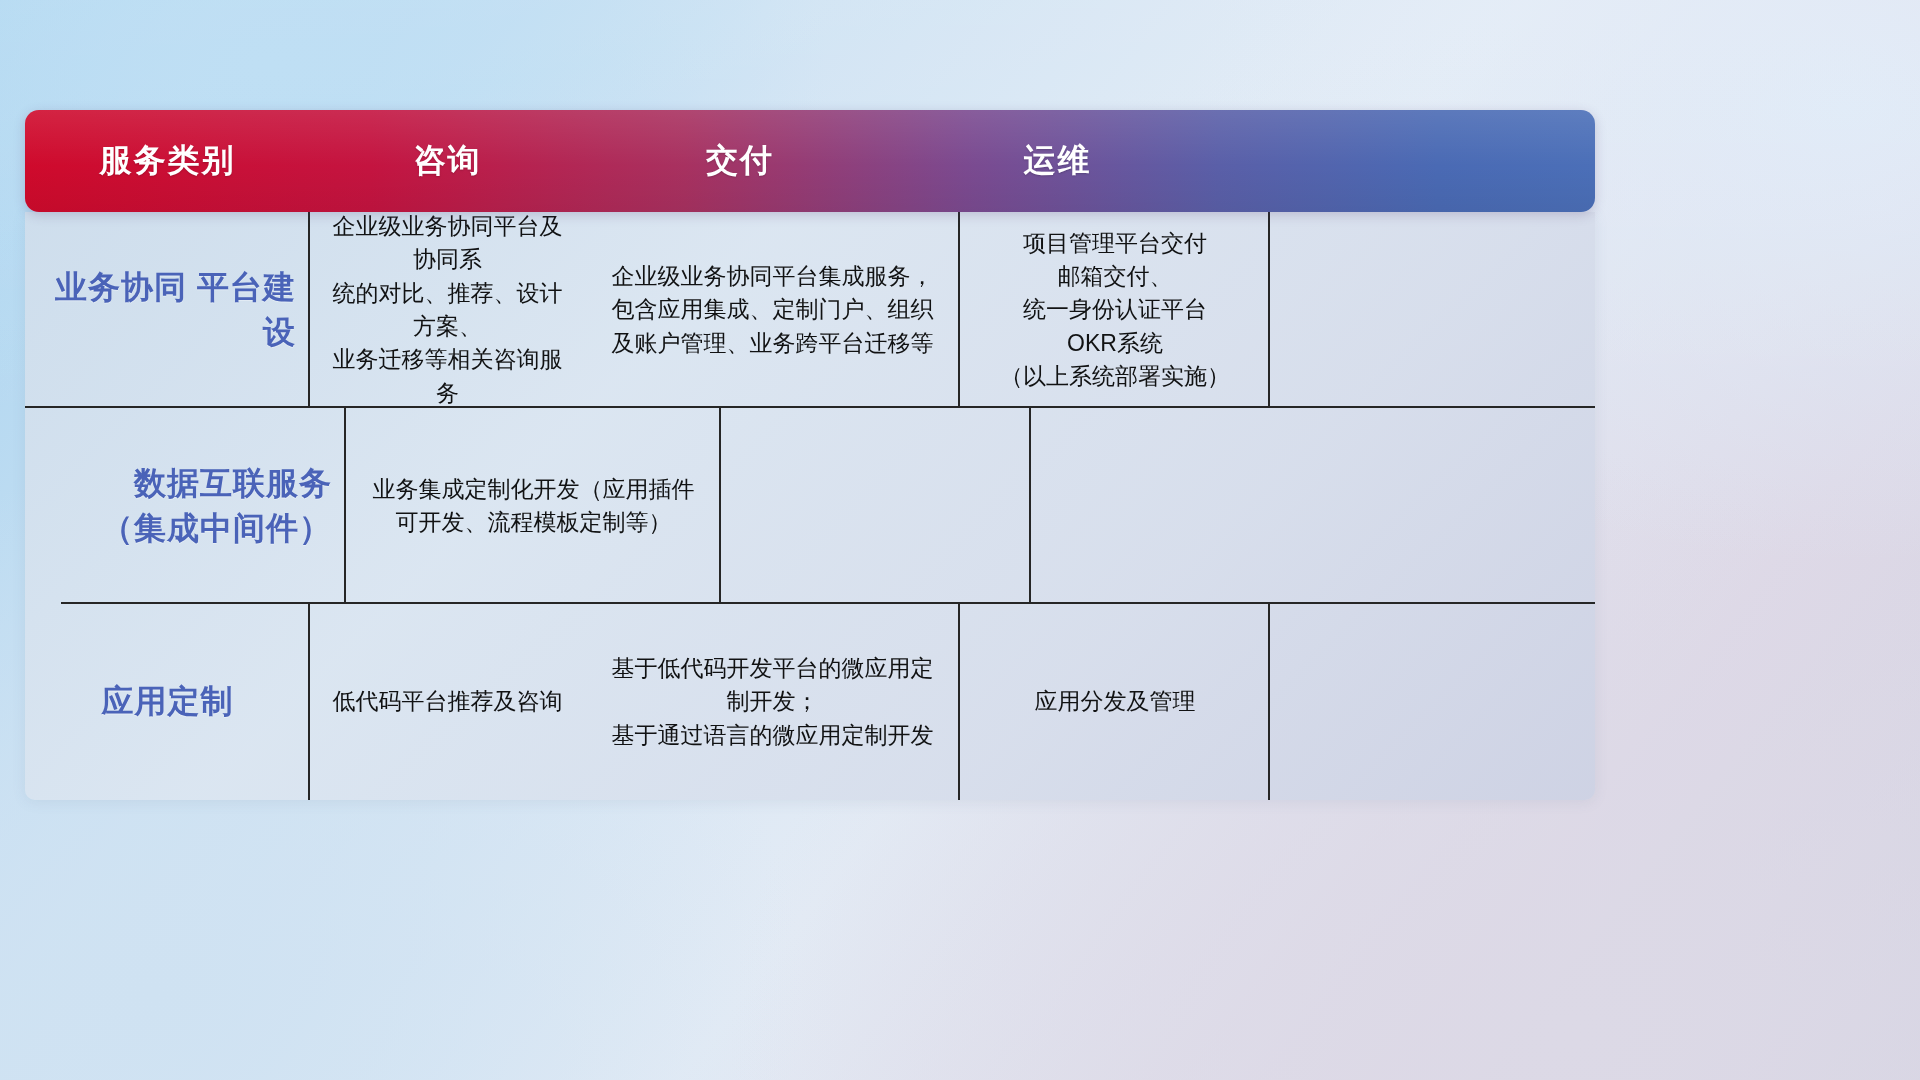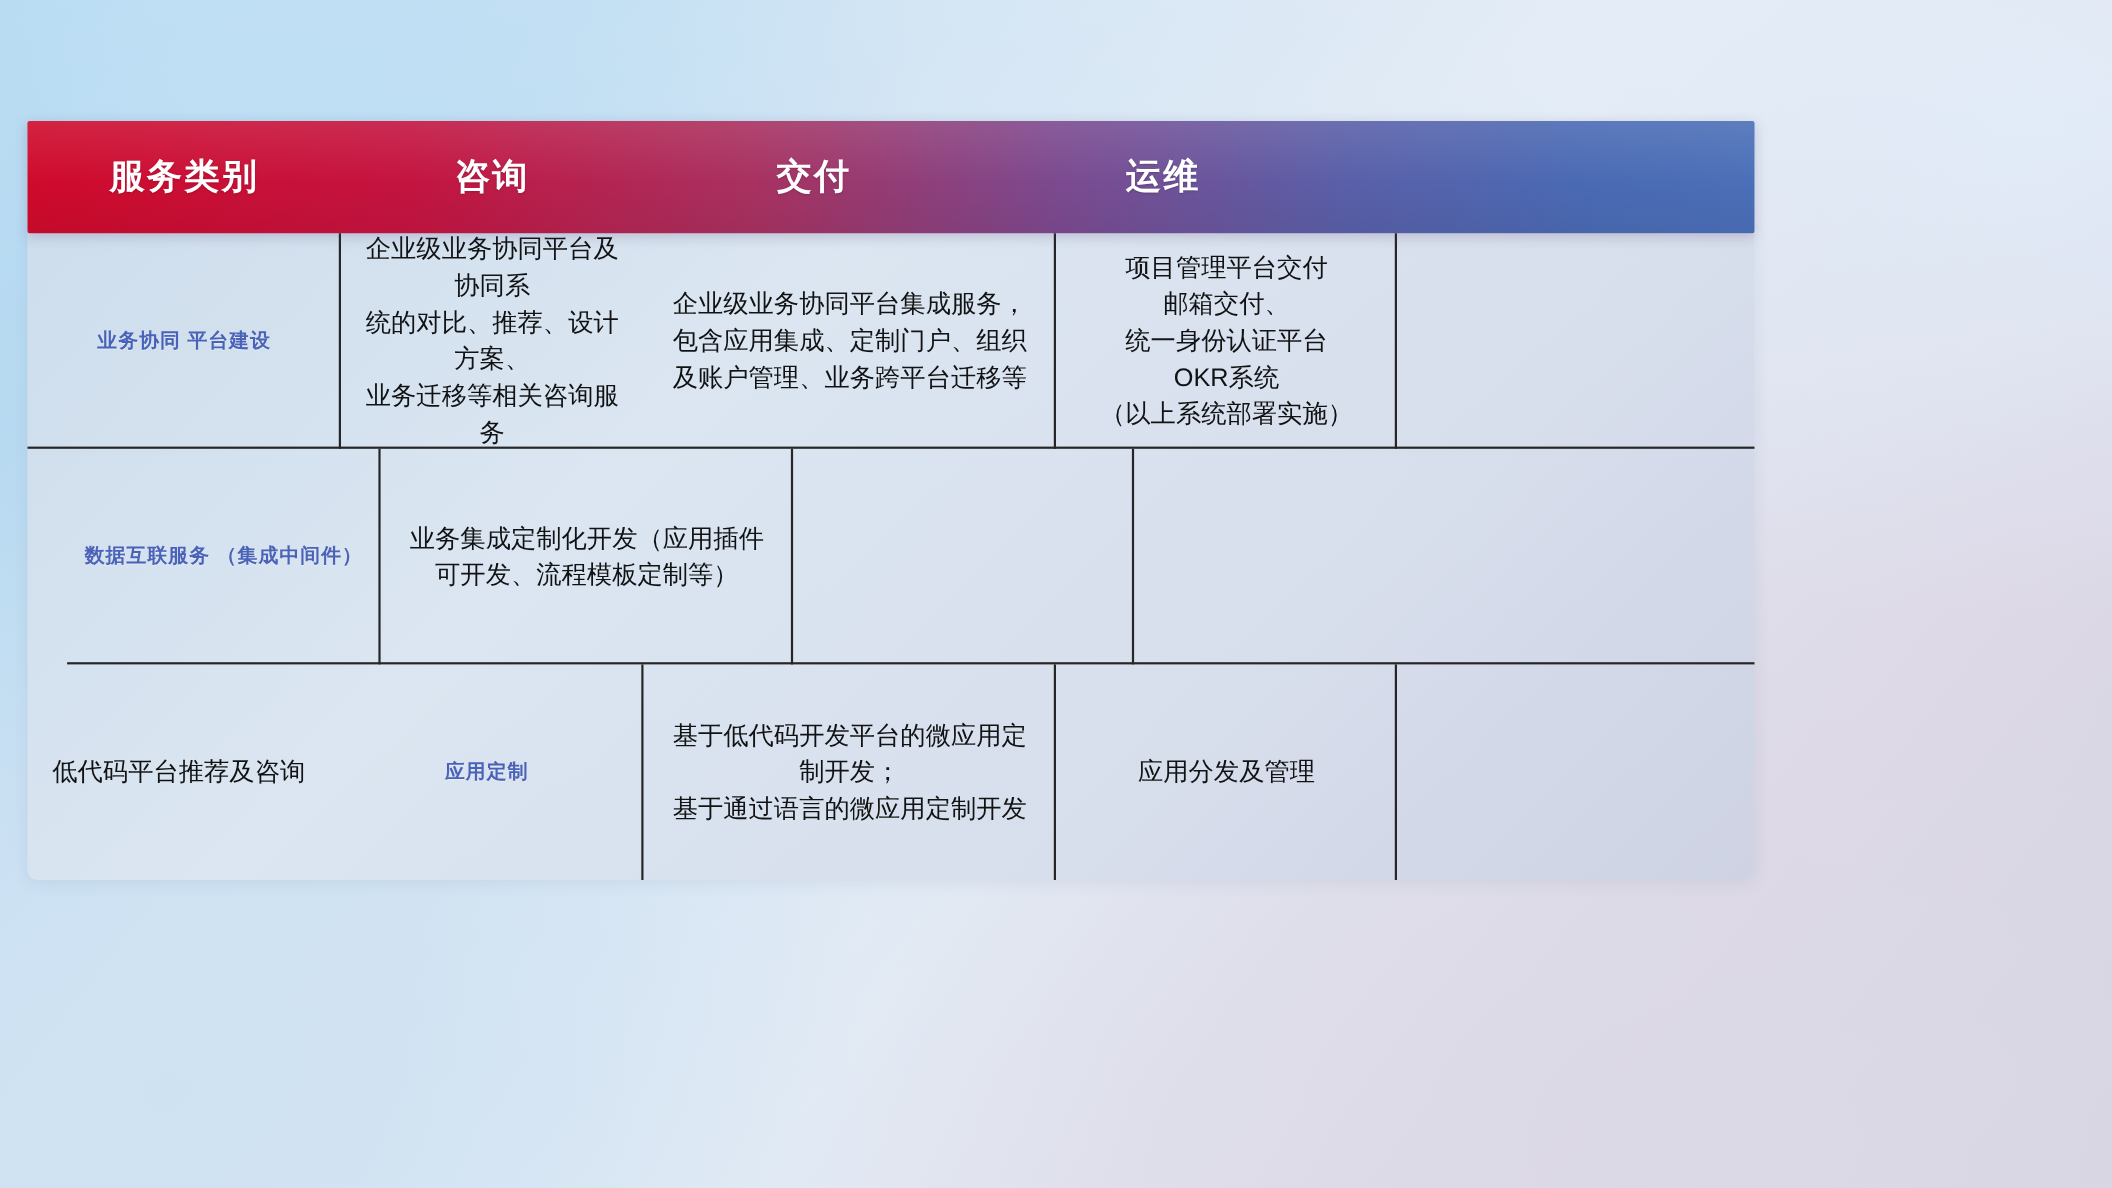--- a/index.html
+++ b/index.html
@@ -31,21 +31,21 @@
   #card-body{
     position:absolute;left:0;top:102px;width:1570px;height:588px;
     background:linear-gradient(135deg,rgba(208,222,236,.92) 0%,rgba(220,230,241,.90) 35%,rgba(214,221,235,.90) 70%,rgba(205,210,228,.92) 100%);
     border-radius:0 0 10px 10px;
     box-shadow:0 2px 14px rgba(90,110,140,.10);
   }
 
   
   #thead{
     position:absolute;left:0;top:0;width:1570px;height:102px;
-    border-radius:2px;
+    border-radius:14px;
     background:linear-gradient(90deg,
         #cf0a2c 0%,
         #c41440 22%,
         #a83160 42%,
         #7b4a90 60%,
         #5a5fa8 76%,
         #4a6ab4 90%,
         #4b6fb8 100%);
     display:flex;align-items:center;
     box-shadow:0 3px 12px rgba(80,60,110,.22);
@@ -81,21 +81,21 @@
   .cell{
     display:flex;align-items:center;justify-content:center;
     position:relative;box-sizing:border-box;
     padding:6px 14px;
   }
   .cell.vline:after{
     content:"";position:absolute;right:0;top:0;bottom:0;width:2px;background:#262626;
   }
   
   .rowlabel{
-    color:#4a63b8;font-weight:bold;font-size:18px;line-height:1.42;
+    color:#4a63b8;font-weight:bold;font-size:32px;line-height:1.42;
     text-align:right;letter-spacing:1px;
     text-shadow:0 1px 0 rgba(255,255,255,.35);
   }
   .ctext{
     color:#111213;font-size:23px;line-height:1.45;text-align:center;
     white-space:pre-line;
   }
 </style>
 </head>
 <body>
@@ -141,25 +141,25 @@
       </div>
       <div class="cell c3 vline">
         <div class="ctext"></div>
       </div>
       <div class="cell c4">
         <div class="ctext"></div>
       </div>
     </div>
 
     <div class="row r3">
+      <div class="cell c0 vline">
+        <div class="rowlabel">应用定制</div>
+      </div>
       <div class="cell c1">
         <div class="ctext">低代码平台推荐及咨询</div>
-      </div>
-      <div class="cell c0 vline">
-        <div class="rowlabel">应用定制</div>
       </div>
       <div class="cell c2 vline">
         <div class="ctext">基于低代码开发平台的微应用定
 制开发；
 基于通过语言的微应用定制开发</div>
       </div>
       <div class="cell c3 vline">
         <div class="ctext">应用分发及管理</div>
       </div>
       <div class="cell c4">

